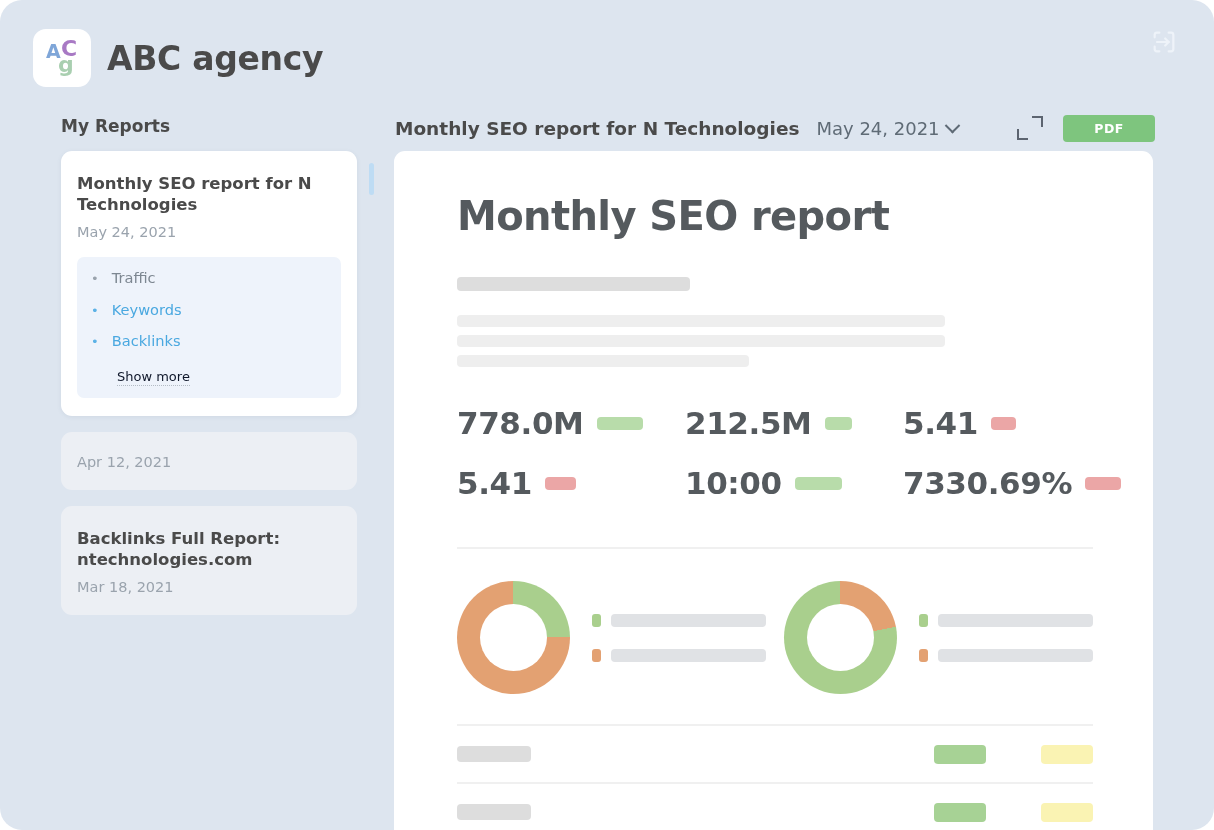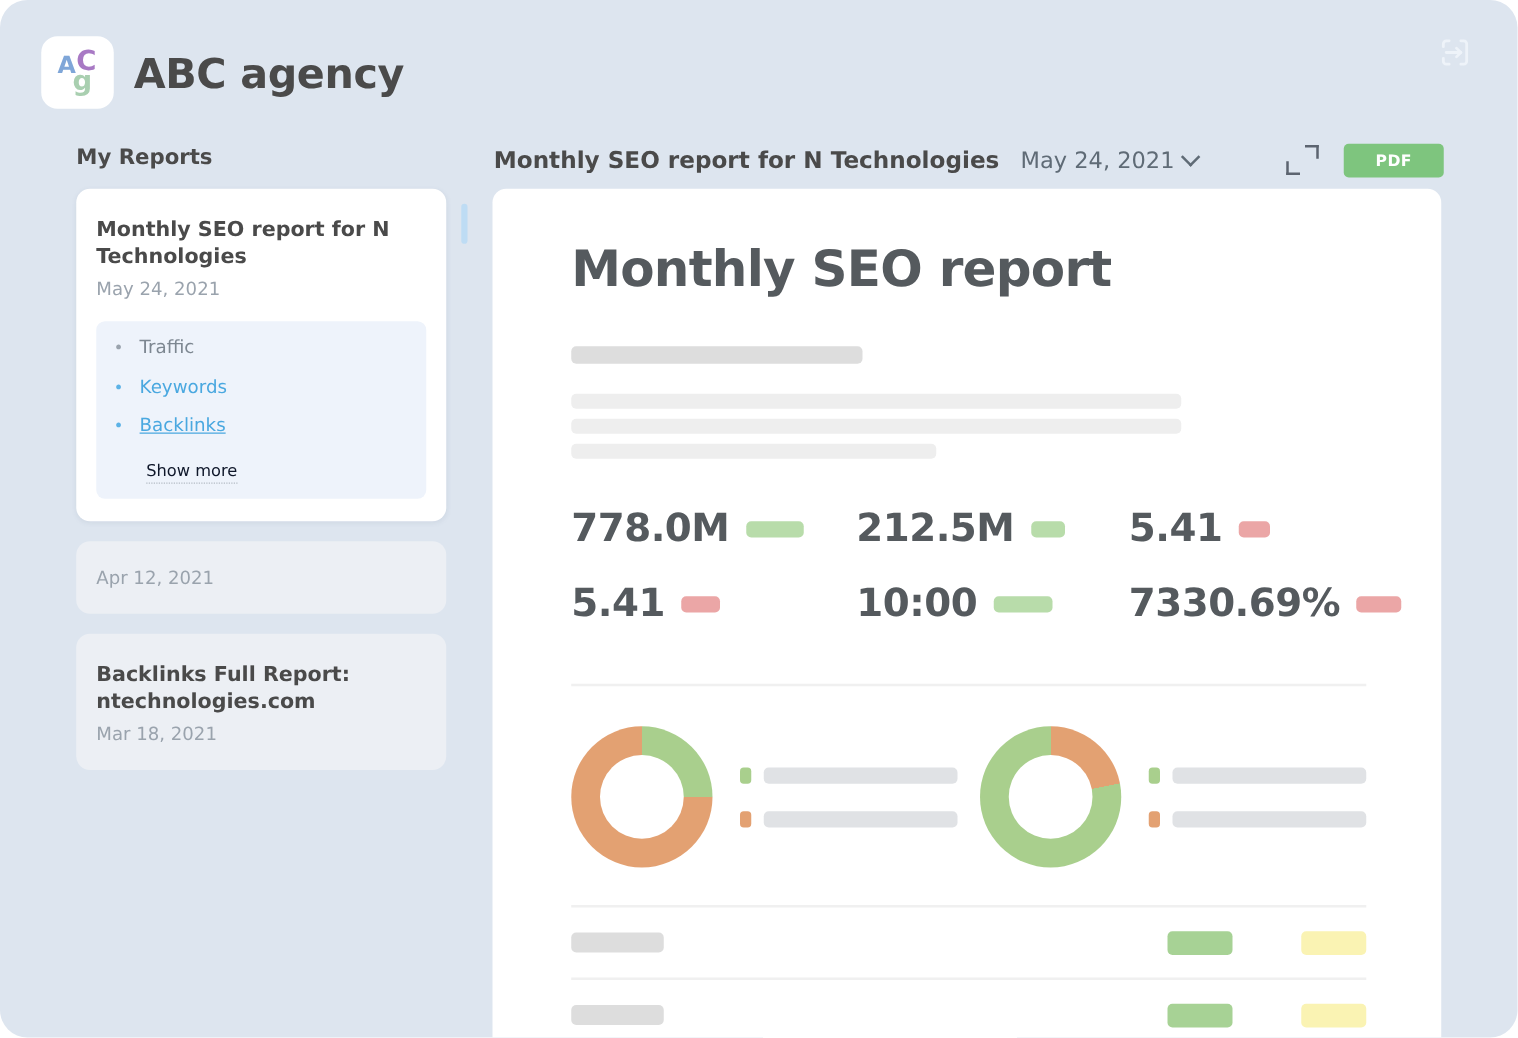--- a/index.html
+++ b/index.html
@@ -131,21 +131,21 @@
     left: 0; bottom: 0;
     border-left: 2.4px solid #5c6470;
     border-bottom: 2.4px solid #5c6470;
   }
   .expand-btn i.tr {
     right: 0; top: 0;
     border-right: 2.4px solid #5c6470;
     border-top: 2.4px solid #5c6470;
   }
   .pdf-btn {
-    width: 80px;
+    width: 92px;
     height: 27px;
     background: #7ec57e;
     border-radius: 4px;
     color: #ffffff;
     font-size: 12.5px;
     font-weight: bold;
     letter-spacing: 0.4px;
     display: flex;
     align-items: center;
     justify-content: center;
@@ -202,21 +202,21 @@
     margin-bottom: 17px;
   }
   .rc-bullet {
     color: #9aa3ad;
     font-size: 13px;
     line-height: 1;
   }
   .rc-bullet.blue { color: #5cb2e6; }
   .rc-sub-label { color: #7d8791; }
   .rc-sub-label.link { color: #4aa8e0; }
-  .rc-sub-label.link.u { text-decoration: underline; }
+  .rc-sub-label.link.u { }
   .rc-showmore {
     margin-left: 26px;
     font-size: 13px;
     color: #0f172a;
     border-bottom: 1.5px dotted #b4bcc5;
     display: inline-block;
     padding-bottom: 1px;
     cursor: pointer;
   }
 

